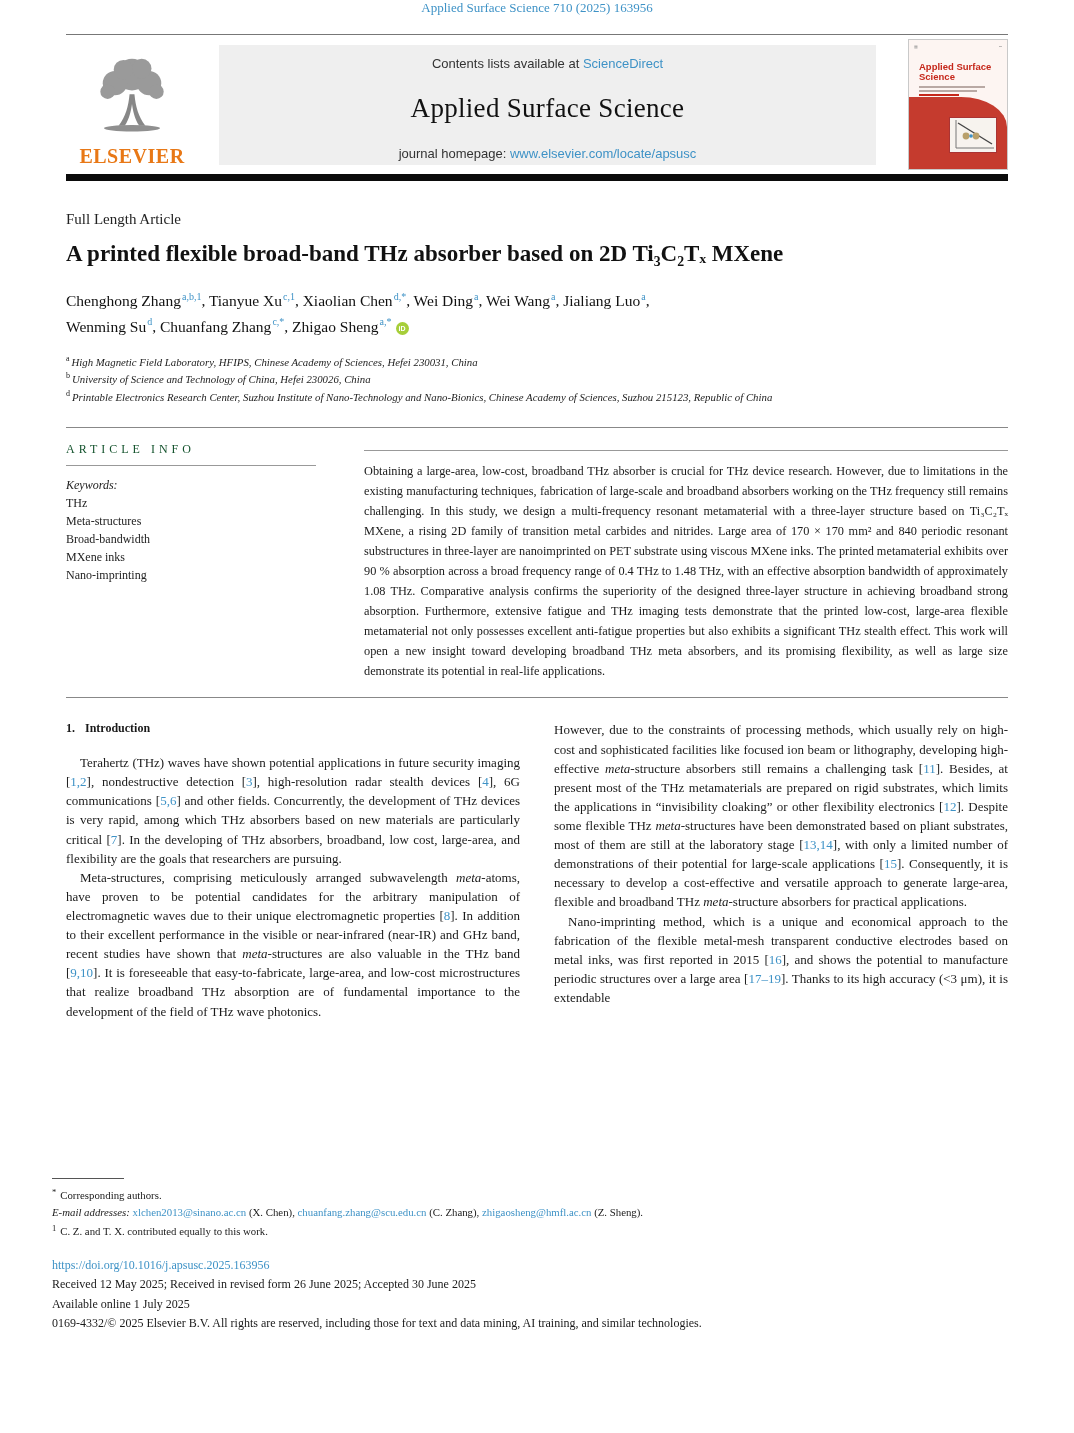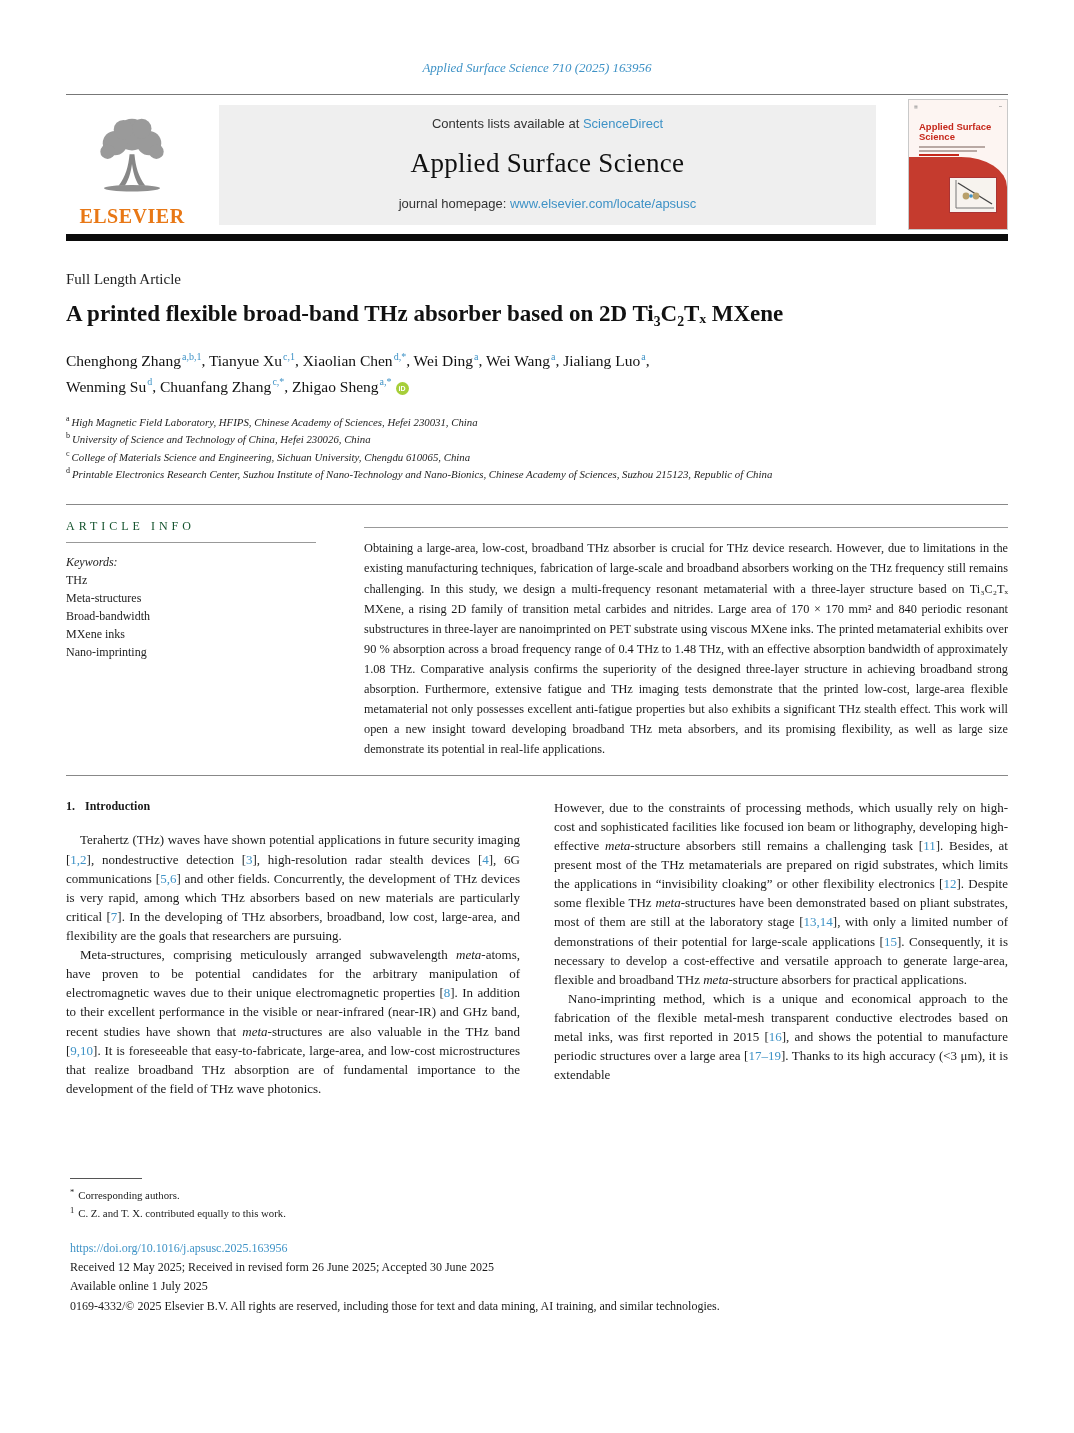--- a/index.html
+++ b/index.html
@@ -2,29 +2,29 @@
 <html><head>
 <meta charset="utf-8">
 <title>Journal Page</title>
 <style>
   * { margin: 0; padding: 0; box-sizing: border-box; }
   html, body { background: #ffffff; }
   body { width: 1074px; font-family: "Liberation Serif", serif; color: #1a1a1a; }
   .page { position: relative; width: 1074px; height: 1433px; overflow: hidden; padding: 0 66px; }
 
   
-  .journal-ref { padding-top: 60px; text-align: center; font-size: 13px; color: #3e92c6; font-style: italic; }
+  .journal-ref { text-align: center; font-size: 13px; color: #3e92c6; }
   .rule-full { border: none; border-top: 1px solid #777; margin-top: 18px; }
 
   
   .header-flex { display: flex; margin-top: 10px; align-items: stretch; }
   .logo-box { width: 132px; display: flex; flex-direction: column; align-items: center; justify-content: flex-end; padding-bottom: 2px; }
   .logo-box svg { display: block; }
   .elsevier-word { font-family: "Liberation Serif", serif; font-size: 20px; color: #e87816; letter-spacing: 0.5px; margin-top: 2px; font-weight: bold; }
-  .header-gray { flex: 1; background: #efefef; margin-left: 21px; height: 120px; display: flex; flex-direction: column; align-items: center; justify-content: space-between; padding: 11px 10px 14px; }
+  .header-gray { flex: 1; background: #efefef; margin-left: 21px; height: 120px; display: flex; flex-direction: column; align-items: center; justify-content: space-between; padding: 11px 10px 4px; }
   .contents-line { font-family: "Liberation Sans", sans-serif; font-size: 13px; color: #333; }
   .journal-title { font-size: 27px; color: #111; letter-spacing: 0.3px; }
   .homepage-line { font-family: "Liberation Sans", sans-serif; font-size: 13px; color: #333; }
   .link { color: #3e92c6; text-decoration: none; cursor: pointer; }
   .cover-thumb { width: 100px; height: 131px; margin-left: 32px; margin-top: -6px; border: 1px solid #c9c9c9; background: #fdf5f2; position: relative; overflow: hidden; }
   .cover-mark { position: absolute; top: 4px; font-size: 4px; color: #999; }
   .cover-title { position: absolute; top: 22px; left: 10px; font-size: 9.5px; line-height: 1.1; font-weight: bold; color: #c5271a; font-family: "Liberation Sans", sans-serif; }
   .cover-sub { position: absolute; top: 46px; left: 10px; width: 70px; }
   .cover-sub div { height: 2px; background: #b9a9a4; margin-bottom: 2px; }
   .cover-red { position: absolute; left: 0; right: 0; bottom: 0; height: 72px; background: #c53b2e; border-top-right-radius: 46px 30px; }
@@ -54,21 +54,21 @@
 
   
   .body-columns { display: flex; gap: 34px; margin-top: 22px; max-height: 372px; overflow: hidden; }
   .bcol { flex: 1; font-size: 13px; line-height: 1.47; text-align: justify; color: #1a1a1a; }
   .intro-heading { font-size: 12px; font-weight: bold; margin-bottom: 15px; }
   .intro-heading .hnum { margin-right: 10px; }
   .bcol p.indent { text-indent: 14px; }
   .cite { color: #3e92c6; }
 
   
-  .footnotes { position: absolute; left: 70px; right: 66px; top: 1178px; background: #fff; }
+  .footnotes { position: absolute; left: 52px; right: 66px; top: 1178px; background: #fff; }
   .fn-rule { width: 72px; border: none; border-top: 1px solid #555; margin-bottom: 7px; }
   .fn { font-size: 10.8px; line-height: 1.6; color: #1a1a1a; }
   .fn .fn-marker { font-size: 8.5px; vertical-align: 4px; margin-right: 4px; }
   .fn-italic { font-style: italic; }
   .pub-block { margin-top: 16px; font-size: 12px; line-height: 1.62; color: #1a1a1a; }
 </style>
 </head>
 <body>
 
 <div class="page">
@@ -133,21 +133,20 @@
   <h1 class="paper-title">A printed flexible broad-band THz absorber based on 2D Ti₃C₂Tₓ MXene</h1>
 
   <div class="authors">
     <span><span>Chenghong Zhang</span><sup class="asup">a,b,1</sup><span>, </span></span><span><span>Tianyue Xu</span><sup class="asup">c,1</sup><span>, </span></span><span><span>Xiaolian Chen</span><sup class="asup">d,*</sup><span>, </span></span><span><span>Wei Ding</span><sup class="asup">a</sup><span>, </span></span><span><span>Wei Wang</span><sup class="asup">a</sup><span>, </span></span><span><span>Jialiang Luo</span><sup class="asup">a</sup><span>,</span></span><br>
     <span><span>Wenming Su</span><sup class="asup">d</sup><span>, </span></span><span><span>Chuanfang Zhang</span><sup class="asup">c,*</sup><span>, </span></span><span><span>Zhigao Sheng</span><sup class="asup">a,*</sup></span><span class="orcid">iD</span>
   </div>
 
   <div class="affiliations">
     <div><sup>a</sup><span>High Magnetic Field Laboratory, HFIPS, Chinese Academy of Sciences, Hefei 230031, China</span></div>
     <div><sup>b</sup><span>University of Science and Technology of China, Hefei 230026, China</span></div>
-    <div><sup>c</sup><span>College of Materials Science and Engineering, Sichuan University, Chengdu 610065, China</span></div>
     <div><sup>d</sup><span>Printable Electronics Research Center, Suzhou Institute of Nano-Technology and Nano-Bionics, Chinese Academy of Sciences, Suzhou 215123, Republic of China</span></div>
   </div>
 
   <hr class="section-rule-top">
 
   <div class="info-abstract">
     <div class="col-info">
       <div class="col-header">ARTICLE INFO</div>
       <hr class="col-rule">
       <div class="keywords">
@@ -175,20 +174,21 @@
     </div>
     <div class="bcol">
       <p>However, due to the constraints of processing methods, which usually rely on high-cost and sophisticated facilities like focused ion beam or lithography, developing high-effective <i>meta</i>-structure absorbers still remains a challenging task [<span class="cite">11</span>]. Besides, at present most of the THz metamaterials are prepared on rigid substrates, which limits the applications in “invisibility cloaking” or other flexibility electronics [<span class="cite">12</span>]. Despite some flexible THz <i>meta</i>-structures have been demonstrated based on pliant substrates, most of them are still at the laboratory stage [<span class="cite">13,14</span>], with only a limited number of demonstrations of their potential for large-scale applications [<span class="cite">15</span>]. Consequently, it is necessary to develop a cost-effective and versatile approach to generate large-area, flexible and broadband THz <i>meta</i>-structure absorbers for practical applications.</p>
       <p class="indent">Nano-imprinting method, which is a unique and economical approach to the fabrication of the flexible metal-mesh transparent conductive electrodes based on metal inks, was first reported in 2015 [<span class="cite">16</span>], and shows the potential to manufacture periodic structures over a large area [<span class="cite">17–19</span>]. Thanks to its high accuracy (&lt;3 μm), it is extendable</p>
     </div>
   </div>
 
   <div class="footnotes">
     <hr class="fn-rule">
     <div class="fn"><span class="fn-marker">*</span><span>Corresponding authors.</span></div>
+    <div class="fn fn-indent"><span class="fn-italic">E-mail addresses:</span> <a class="link">xlchen2013@sinano.ac.cn</a><span> (X. Chen), </span><a class="link">chuanfang.zhang@scu.edu.cn</a><span> (C. Zhang), </span><a class="link">zhigaosheng@hmfl.ac.cn</a><span> (Z. Sheng).</span></div>
     <div class="fn"><span class="fn-marker">1</span><span>C. Z. and T. X. contributed equally to this work.</span></div>
 
     <div class="pub-block">
       <div><a class="link">https://doi.org/10.1016/j.apsusc.2025.163956</a></div>
       <div>Received 12 May 2025; Received in revised form 26 June 2025; Accepted 30 June 2025</div>
       <div>Available online 1 July 2025</div>
       <div>0169-4332/© 2025 Elsevier B.V. All rights are reserved, including those for text and data mining, AI training, and similar technologies.</div>
     </div>
   </div>
 

